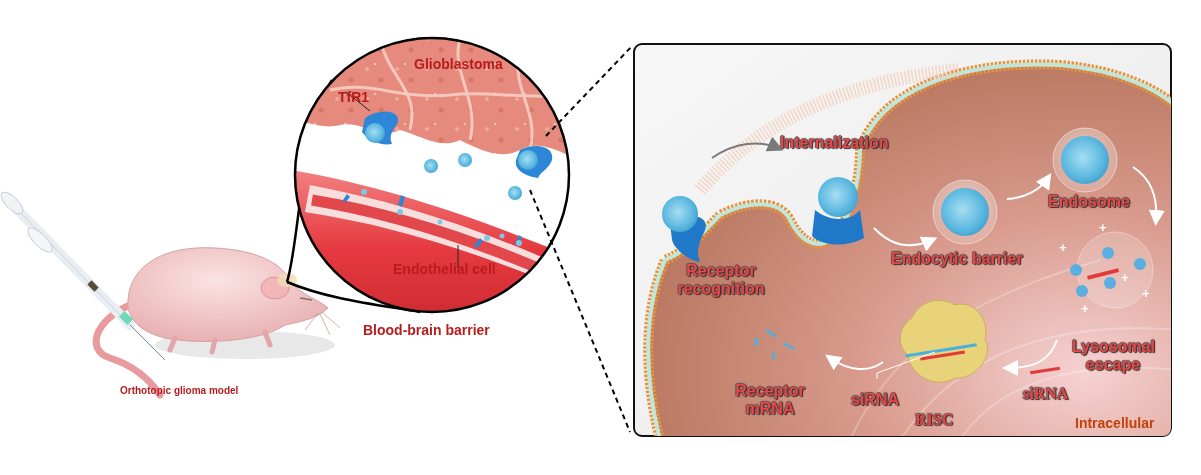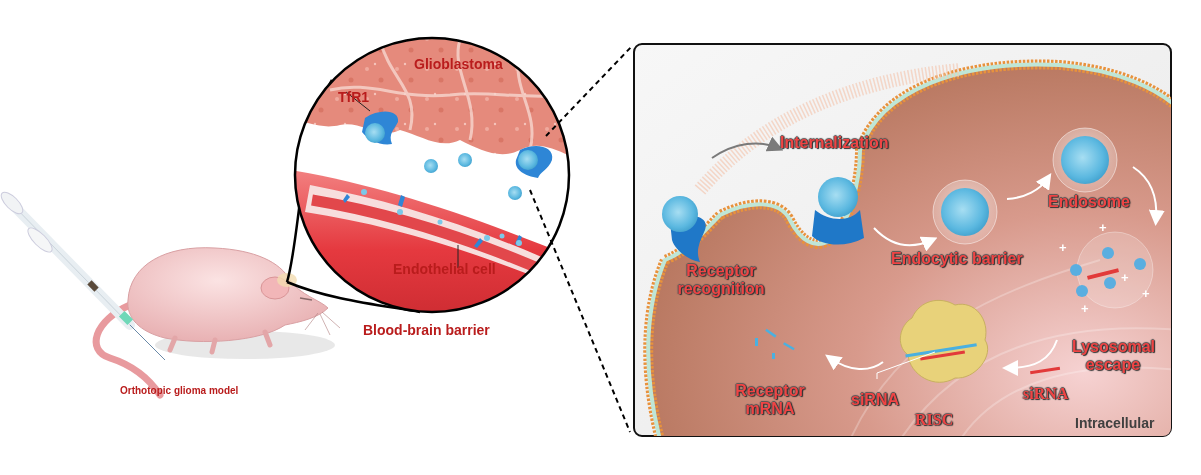--- a/index.html
+++ b/index.html
@@ -3,21 +3,21 @@
 <meta charset="utf-8">
 <style>
   html, body { margin: 0; padding: 0; background: #ffffff; }
   body { width: 1201px; height: 475px; position: relative; overflow: hidden;
          font-family: "Liberation Sans", sans-serif; }
   svg#scene { position: absolute; left: 0; top: 0; }
   .lbl { position: absolute; font-weight: bold; white-space: nowrap; line-height: 1.1; }
   .dark { color: #b91c1c; font-size: 14px; }
   .white { color: #ef4444; font-size: 16px; text-align: center;
            text-shadow: 1px 1px 1px #333, -1px 0 1px #555, 0 -1px 1px #555, 1px 0 1px #333; }
-  .intra { color: #404040; font-size: 14px; }
+  .intra { color: #c2410c; font-size: 14px; }
 </style>
 </head>
 <body>
 
 <svg id="scene" width="1201" height="475" viewBox="0 0 1201 475">
   <defs>
     <radialGradient id="cytoGrad" cx="0.82" cy="0.82" r="0.95">
       <stop offset="0" stop-color="#f6d2d2"></stop>
       <stop offset="0.45" stop-color="#d89a8c"></stop>
       <stop offset="1" stop-color="#b06f55"></stop>

